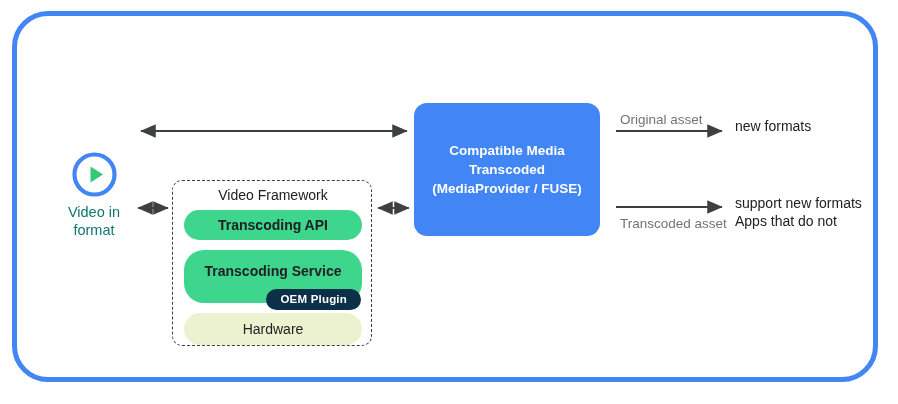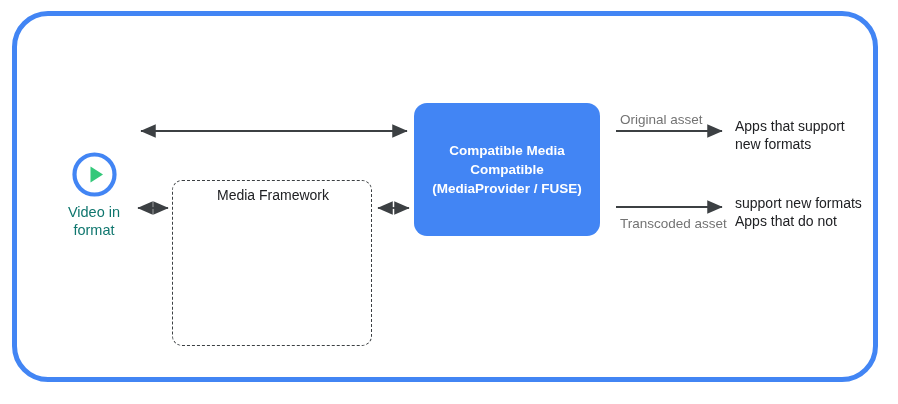--- a/index.html
+++ b/index.html
@@ -185,27 +185,43 @@
       <circle cx="23.5" cy="23.5" r="20" fill="none" stroke="#4285F4" stroke-width="4.2"></circle>
       <path d="M19.5 15.5 L32 23.5 L19.5 31.5 Z" fill="#34C87A"></path>
     </svg>
   </div>
   <div class="video-caption">
     <div>Video in</div>
     <div>format</div>
   </div>
 
   <div class="media-framework">
-    <div class="mf-title">Media Framework</div>
+    <div class="mf-title">Video Framework</div>
+    <div class="stack">
+
+      <div class="pill pill-api">
+        <span>Transcoding API</span>
+      </div>
+
+      <div class="pill pill-service">
+        <span class="pill-service-label">Transcoding Service</span>
+        <span class="oem-badge">OEM Plugin</span>
+      </div>
+
+      <div class="pill pill-hw">
+        <span>Hardware</span>
+      </div>
+
+    </div>
   </div>
 
   <div class="cmt-box">
     <div>
       <div>Compatible Media</div>
-      <div>Compatible</div>
+      <div>Transcoded</div>
       <div>(MediaProvider / FUSE)</div>
     </div>
   </div>
 
   <svg class="arrows">
     <defs>
       <marker id="arrowEnd" markerWidth="9" markerHeight="9" refX="8.2" refY="4.5" orient="auto" markerUnits="strokeWidth">
         <path d="M0,0.8 L8.6,4.5 L0,8.2 Z" fill="#3c4043"></path>
       </marker>
       <marker id="arrowStart" markerWidth="9" markerHeight="9" refX="0.4" refY="4.5" orient="auto" markerUnits="strokeWidth">
@@ -231,21 +247,20 @@
 
     <g>
       <line x1="616" y1="207" x2="722" y2="207" stroke="#3c4043" stroke-width="1.8" marker-end="url(#arrowEnd)"></line>
     </g>
   </svg>
 
   <div class="asset-label lbl-original">Original asset</div>
   <div class="asset-label lbl-transcoded">Transcoded asset</div>
 
   <div class="apps-text apps-support">
-    <div>Apps that support</div>
     <div>new formats</div>
   </div>
 
   <div class="apps-text apps-nosupport">
     <div>support new formats</div>
     <div>Apps that do not</div>
   </div>
 
 </div>
 

